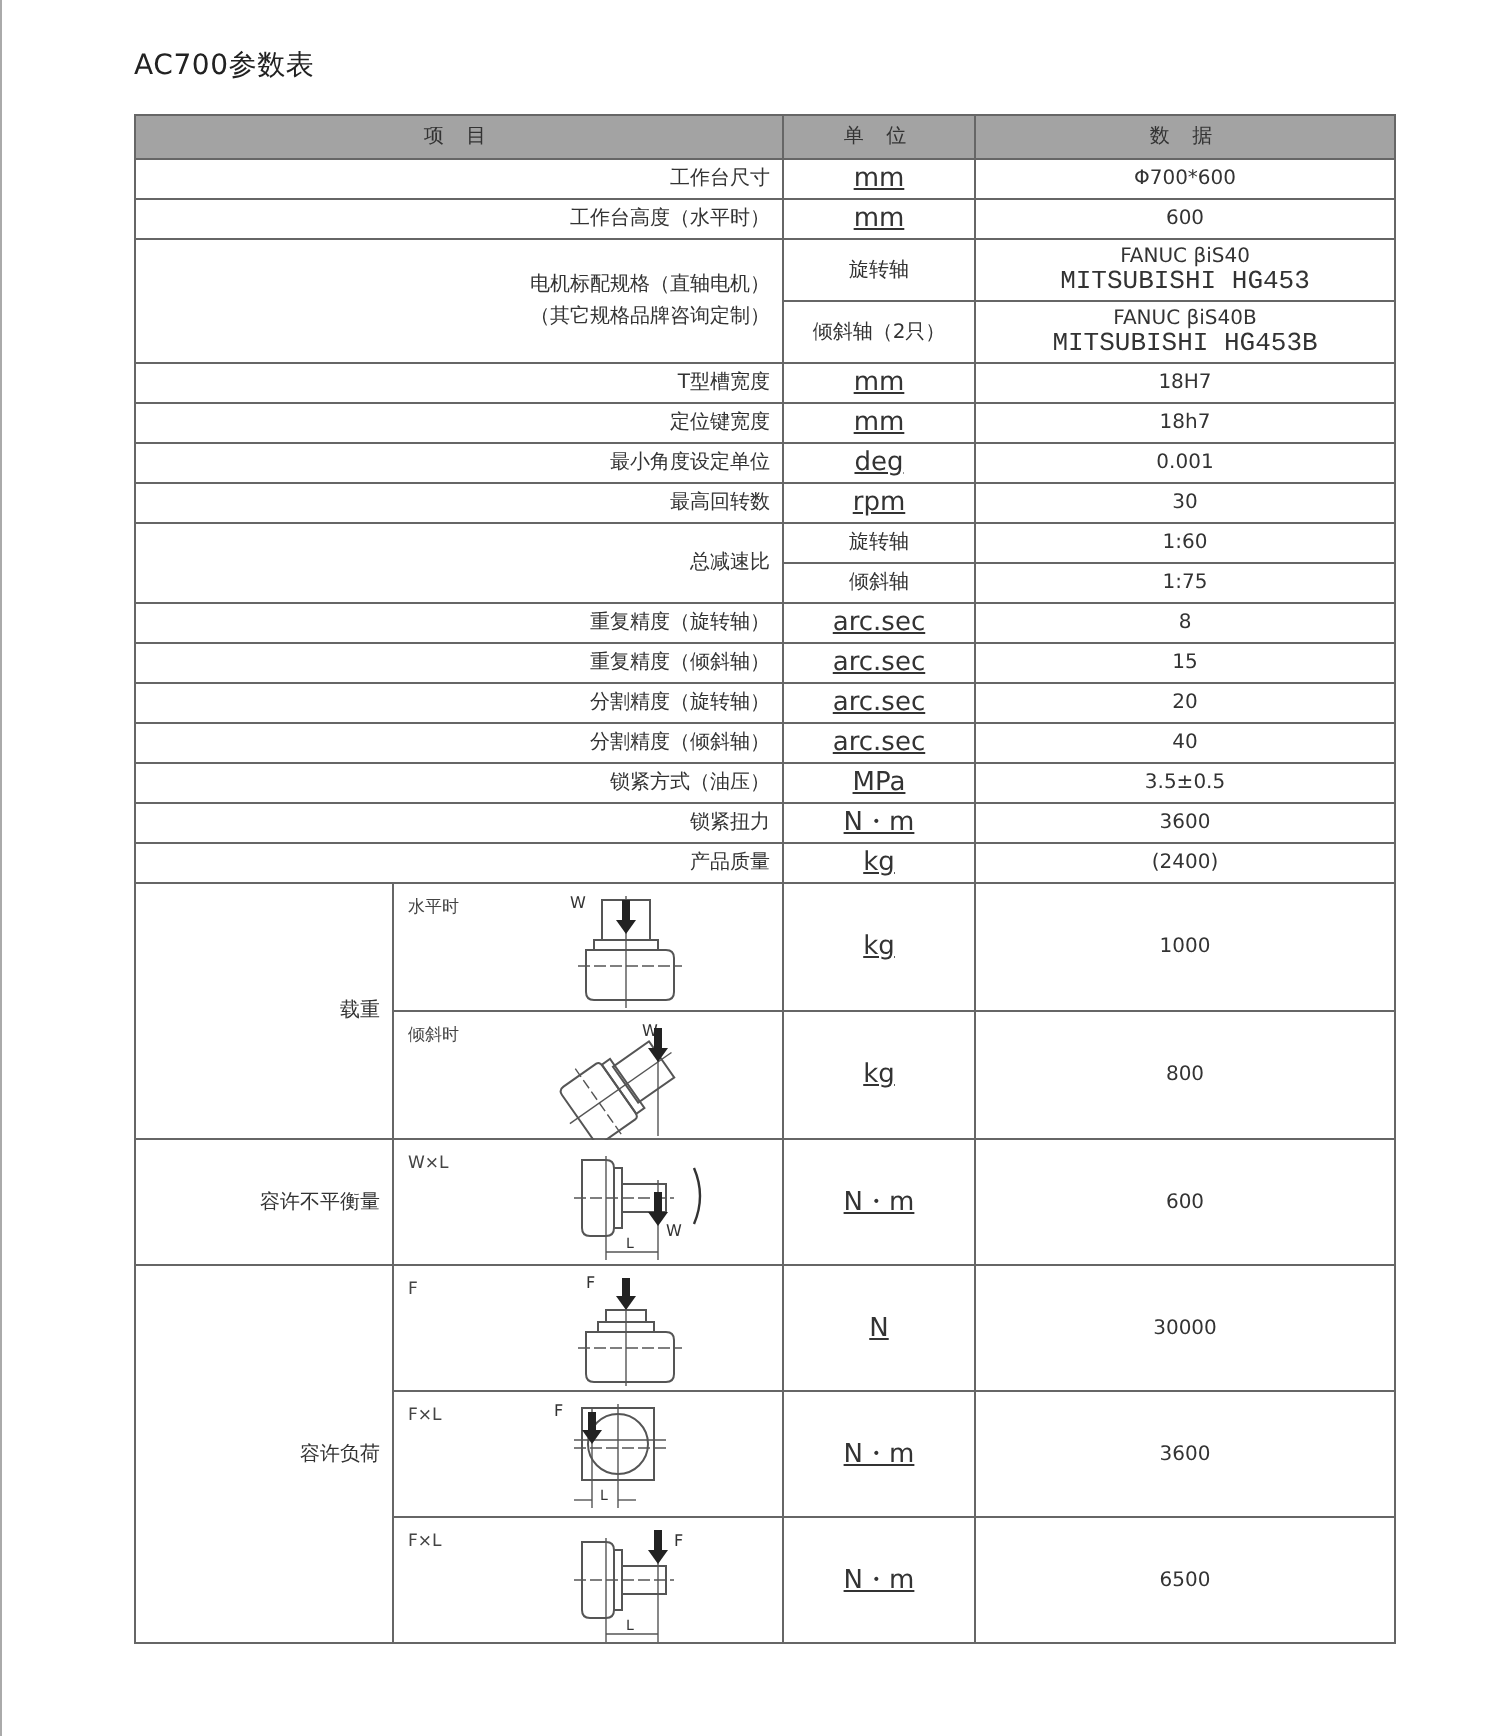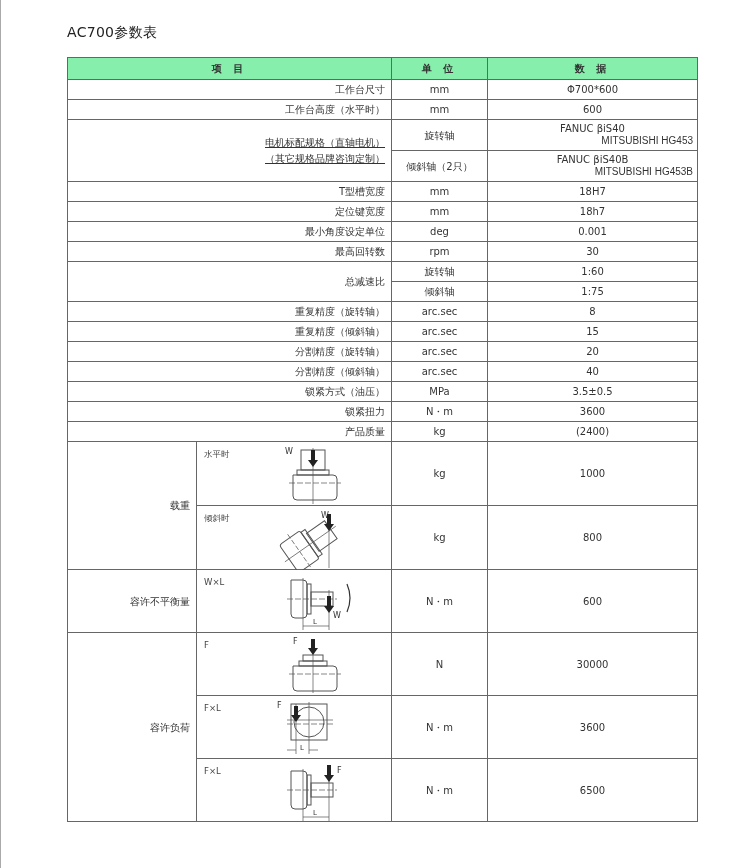--- a/index.html
+++ b/index.html
@@ -1,26 +1,26 @@
 <!DOCTYPE html>
 <html><head>
 <meta charset="utf-8">
 <style>
   html,body{margin:0;padding:0;background:#fff;}
   body{width:750px;height:868px;position:relative;overflow:hidden;font-family:"DejaVu Sans","Liberation Sans",sans-serif;color:#333;}
   .leftbar{position:absolute;left:0;top:0;width:1px;height:868px;background:#aaa;}
   .title{position:absolute;left:67px;top:24px;font-size:14px;color:#222;letter-spacing:0.3px;}
   table{position:absolute;left:67px;top:57px;border-collapse:collapse;width:630px;table-layout:fixed;}
   td,th{border:1.5px solid #666;font-size:10px;padding:0 6px;height:19px;line-height:13px;color:#333;}
-  th{background:#86efac;font-weight:bold;text-align:center;height:21px;letter-spacing:4px;}
+  th{background:#a3a3a3;font-weight:normal;text-align:center;height:21px;letter-spacing:4px;}
   td.c{text-align:center;}
   td.l{text-align:right;}
-  .unit{font-size:10px;}
+  .unit{font-size:13px;text-decoration:underline;}
   .two{line-height:12px;padding:2px 4px;}
-  .mono{font-family:Liberation Sans, sans-serif;font-size:10px;text-align:right;}
+  .mono{font-family:Liberation Mono, monospace;font-size:13px;}
   .figcell{position:relative;padding:0;vertical-align:top;}
   .figlabel{position:absolute;left:7px;top:6px;font-size:8.5px;color:#444;}
   .fig{position:absolute;}
 </style>
 </head>
 <body>
 
 <div class="leftbar"></div>
 <div class="title">AC700参数表</div>
 
@@ -41,21 +41,21 @@
     <td colspan="2" class="l">工作台尺寸</td>
     <td class="c unit">mm</td>
     <td class="c">Φ700*600</td>
   </tr>
   <tr>
     <td colspan="2" class="l">工作台高度（水平时）</td>
     <td class="c unit">mm</td>
     <td class="c">600</td>
   </tr>
   <tr>
-    <td colspan="2" rowspan="2" class="l" style="line-height:16px;text-decoration:underline;">
+    <td colspan="2" rowspan="2" class="l" style="line-height:16px;">
       <div>电机标配规格（直轴电机）</div>
       <div>（其它规格品牌咨询定制）</div>
     </td>
     <td class="c" style="height:30px;">旋转轴</td>
     <td class="c two">
       <div>FANUC βiS40</div>
       <div class="mono">MITSUBISHI HG453</div>
     </td>
   </tr>
   <tr>

